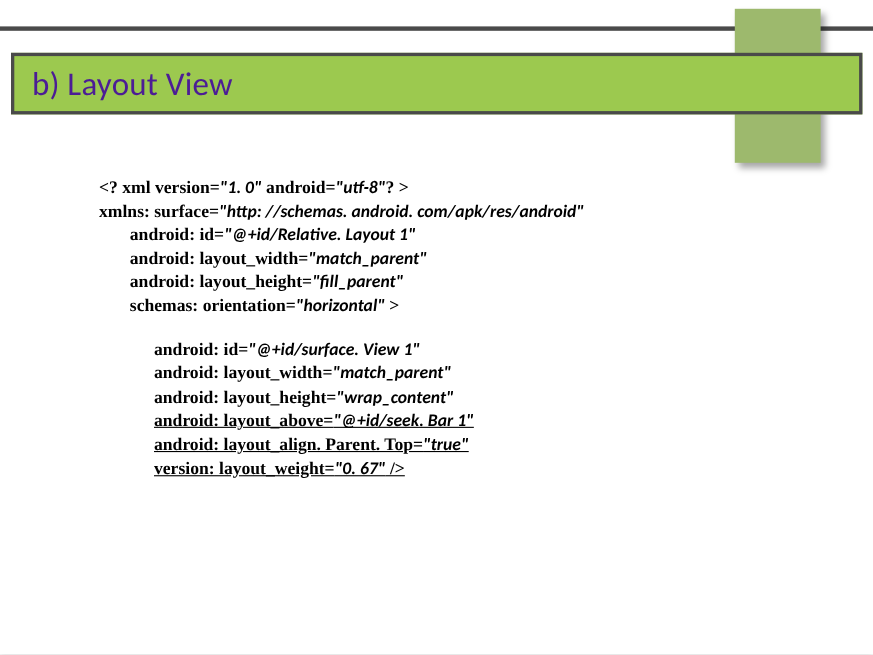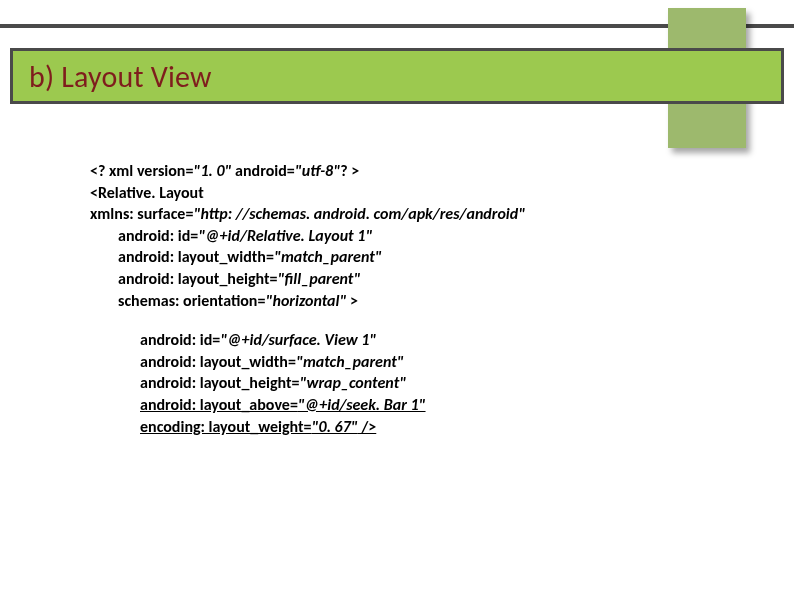--- a/index.html
+++ b/index.html
@@ -44,61 +44,60 @@
     height: 56px;
     background: #9cc94f;
     border: 3px solid #4a4a4a;
     display: flex;
     align-items: center;
     z-index: 2;
   }
   .title-text {
     font-size: 30px;
     font-weight: 400;
-    color: #7f1d1d;
+    color: #4c1d95;
     padding-left: 16px;
     letter-spacing: 0.2px;
   }
   .body {
     position: absolute;
     top: 160px;
     left: 90px;
     right: 60px;
     bottom: 20px;
     font-size: 16px;
     line-height: 1.35;
     color: #000;
   }
   .code-line {
     font-weight: 700;
     font-style: normal;
     white-space: pre;
   }
-  .code-line .normal { font-style: normal; }
+  .code-line .normal { font-style: normal; font-family: Liberation Serif, serif; }
   .code-line .ital { font-style: italic; }
   .indent1 { padding-left: 28px; }
   .indent2 { padding-left: 50px; }
   .u { text-decoration: underline; }
   .spacer { height: 18px; }
 </style>
 </head>
 <body>
 
 <div class="slide">
   <div class="top-border"></div>
   <div class="accent-box"></div>
   <div class="title-bar">
     <div class="title-text">b) Layout View</div>
   </div>
 
   <div class="body">
 
     <div class="code-line"><span class="normal">&lt;? xml version=</span><span class="ital">"1. 0"</span><span class="normal"> android=</span><span class="ital">"utf-8"</span><span class="normal">? &gt;</span></div>
 
-    <div class="code-line"><span class="normal">&lt;Relative. Layout</span></div>
 
     <div class="code-line"><span class="normal">xmlns: surface=</span><span class="ital">"http: //schemas. android. com/apk/res/android"</span></div>
 
     <div class="code-line indent1"><span class="normal">android: id=</span><span class="ital">"@+id/Relative. Layout 1"</span></div>
 
     <div class="code-line indent1"><span class="normal">android: layout_width=</span><span class="ital">"match_parent"</span></div>
 
     <div class="code-line indent1"><span class="normal">android: layout_height=</span><span class="ital">"fill_parent"</span></div>
 
     <div class="code-line indent1"><span class="normal">schemas: orientation=</span><span class="ital">"horizontal"</span><span class="normal"> &gt;</span></div>
@@ -107,20 +106,21 @@
 
 
     <div class="code-line indent2"><span class="normal">android: id=</span><span class="ital">"@+id/surface. View 1"</span></div>
 
     <div class="code-line indent2"><span class="normal">android: layout_width=</span><span class="ital">"match_parent"</span></div>
 
     <div class="code-line indent2"><span class="normal">android: layout_height=</span><span class="ital">"wrap_content"</span></div>
 
     <div class="code-line indent2"><span class="normal u">android: layout_above=</span><span class="ital u">"@+id/seek. Bar 1"</span></div>
 
+    <div class="code-line indent2"><span class="normal u">android: layout_align. Parent. Top=</span><span class="ital u">"true"</span></div>
 
-    <div class="code-line indent2"><span class="normal u">encoding: layout_weight=</span><span class="ital u">"0. 67"</span><span class="normal u"> /&gt;</span></div>
+    <div class="code-line indent2"><span class="normal u">version: layout_weight=</span><span class="ital u">"0. 67"</span><span class="normal u"> /&gt;</span></div>
 
     <div class="spacer"></div>
 
 
   </div>
 </div>
 
 </body></html>

